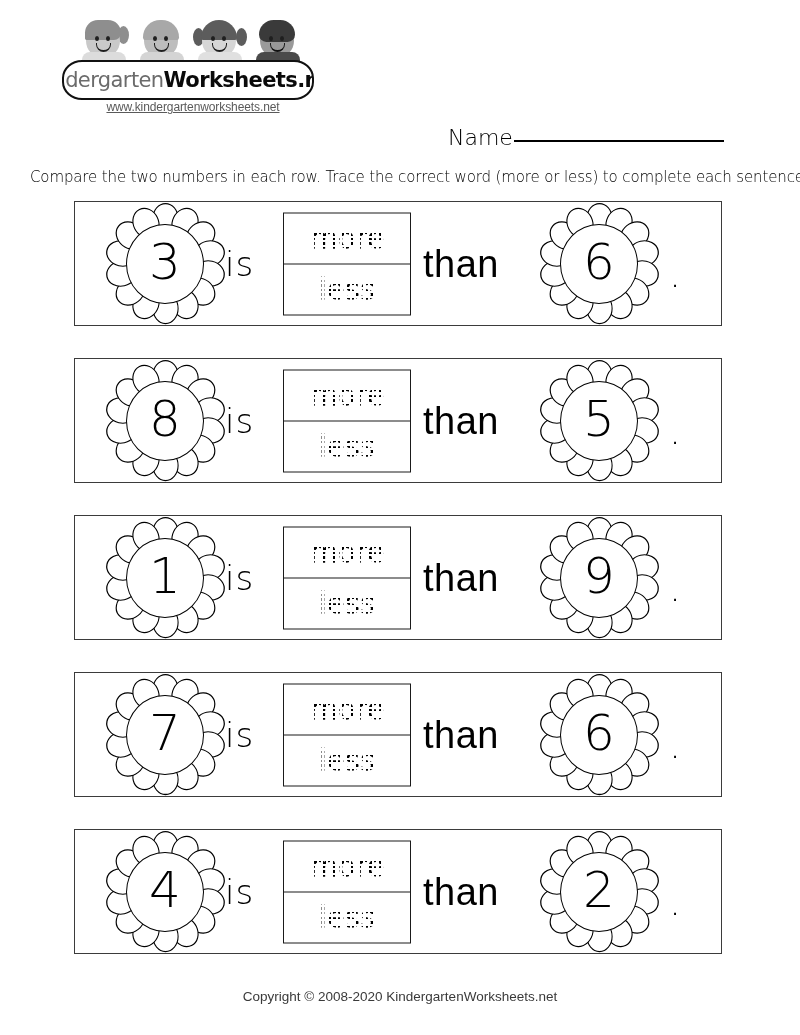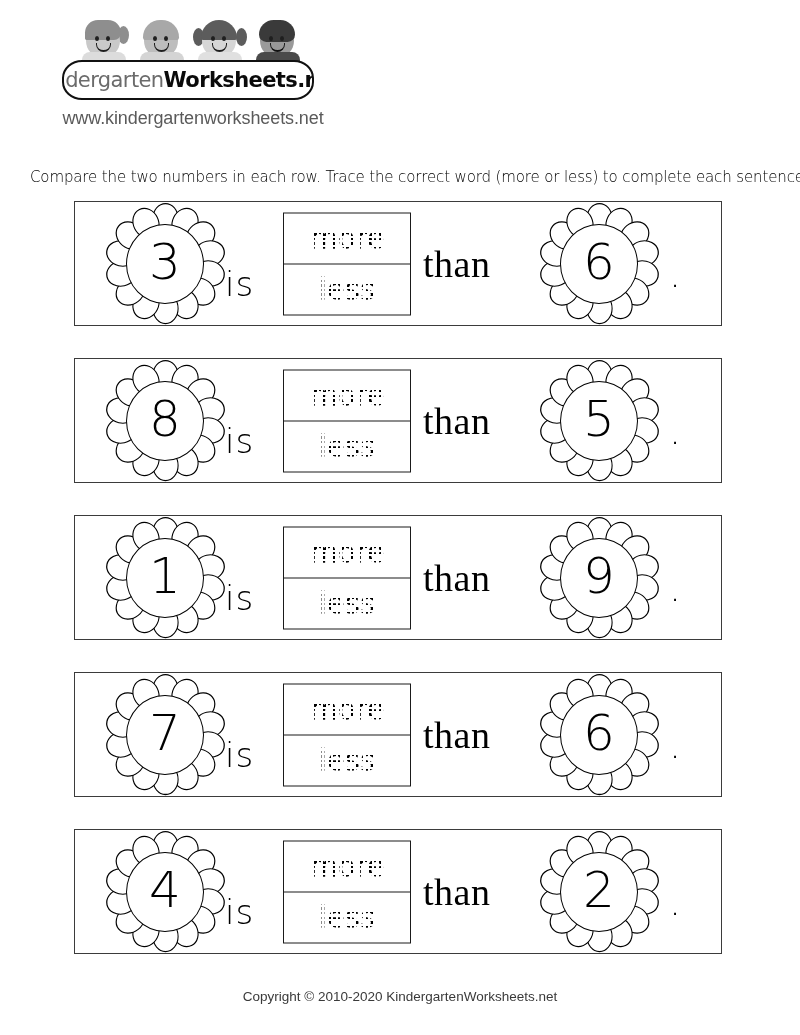--- a/index.html
+++ b/index.html
@@ -143,26 +143,26 @@
     letter-spacing: -0.6px;
   }
   .logo-banner .lw2 {
     font-family: "DejaVu Sans", sans-serif;
     font-size: 21px;
     font-weight: bold;
     color: #0a0a0a;
     letter-spacing: -0.6px;
   }
   .logo-url {
-    margin-top: 8px;
     text-align: center;
     font-family: "Liberation Sans", sans-serif;
-    font-size: 18px;
+    font-size: 12px;
     color: #5a5a5a;
     letter-spacing: -0.1px;
+    text-decoration: underline;
   }
 
   .title-block {
     position: absolute;
     left: 338px;
     top: 24px;
   }
   .title-main {
     font-family: "DejaVu Sans", sans-serif;
     font-size: 28px;
@@ -291,21 +291,20 @@
   .word-is {
     position: absolute;
     left: 150px;
     top: 50%;
     transform: translateY(-50%);
     font-family: "DejaVu Sans", sans-serif;
     font-size: 34px;
     font-weight: 300;
     color: #000;
     letter-spacing: 1px;
-    margin-top: 20px;
   }
 
   .trace-box {
     position: absolute;
     left: 208px;
     top: 50%;
     transform: translateY(-50%);
     width: 128px;
     height: 103px;
     border: 1.6px solid #1a1a1a;
@@ -345,21 +344,21 @@
         rgba(255,255,255,0) 0px, rgba(255,255,255,0) 2.4px,
         #ffffff 2.4px, #ffffff 4.6px);
     pointer-events: none;
   }
 
   .word-than {
     position: absolute;
     left: 348px;
     top: 50%;
     transform: translateY(-50%);
-    font-family: Liberation Serif, serif;
+    font-family: Liberation Sans, sans-serif;
     font-size: 38px;
     font-weight: 300;
     color: #000;
     letter-spacing: 0.5px;
   }
 
   .period {
     position: absolute;
     right: 40px;
     top: 50%;
@@ -432,20 +431,23 @@
 
       <div class="logo-banner">
         <span class="lw1">Kindergarten</span>
           <span class="lw2">Worksheets.net</span>
       </div>
 
       <div class="logo-url">www.kindergartenworksheets.net</div>
     </div>
 
 
+    <div class="name-line">
+      <span>Name</span><span class="name-rule"></span>
+    </div>
   </div>
 
   <div class="instructions">Compare the two numbers in each row. Trace the correct word (more or less) to complete each sentence.</div>
 
   <div class="rows">
 
     <div class="prow">
       <div class="flower left">
         <div class="petals">
             <div class="petal" style="transform: translate(0px, -45px) rotate(0deg) scale(1.05, 1.25);"></div>
@@ -721,16 +723,16 @@
         <div class="disc">
           <span class="disc-num">2</span>
         </div>
       </div>
       <div class="period">.</div>
     </div>
 
   </div>
 
   <div class="footer">
-    <div>Copyright © 2010-2020 KindergartenWorksheets.net</div>
+    <div>Copyright © 2008-2020 KindergartenWorksheets.net</div>
   </div>
 
 </div>
 
 </body></html>

